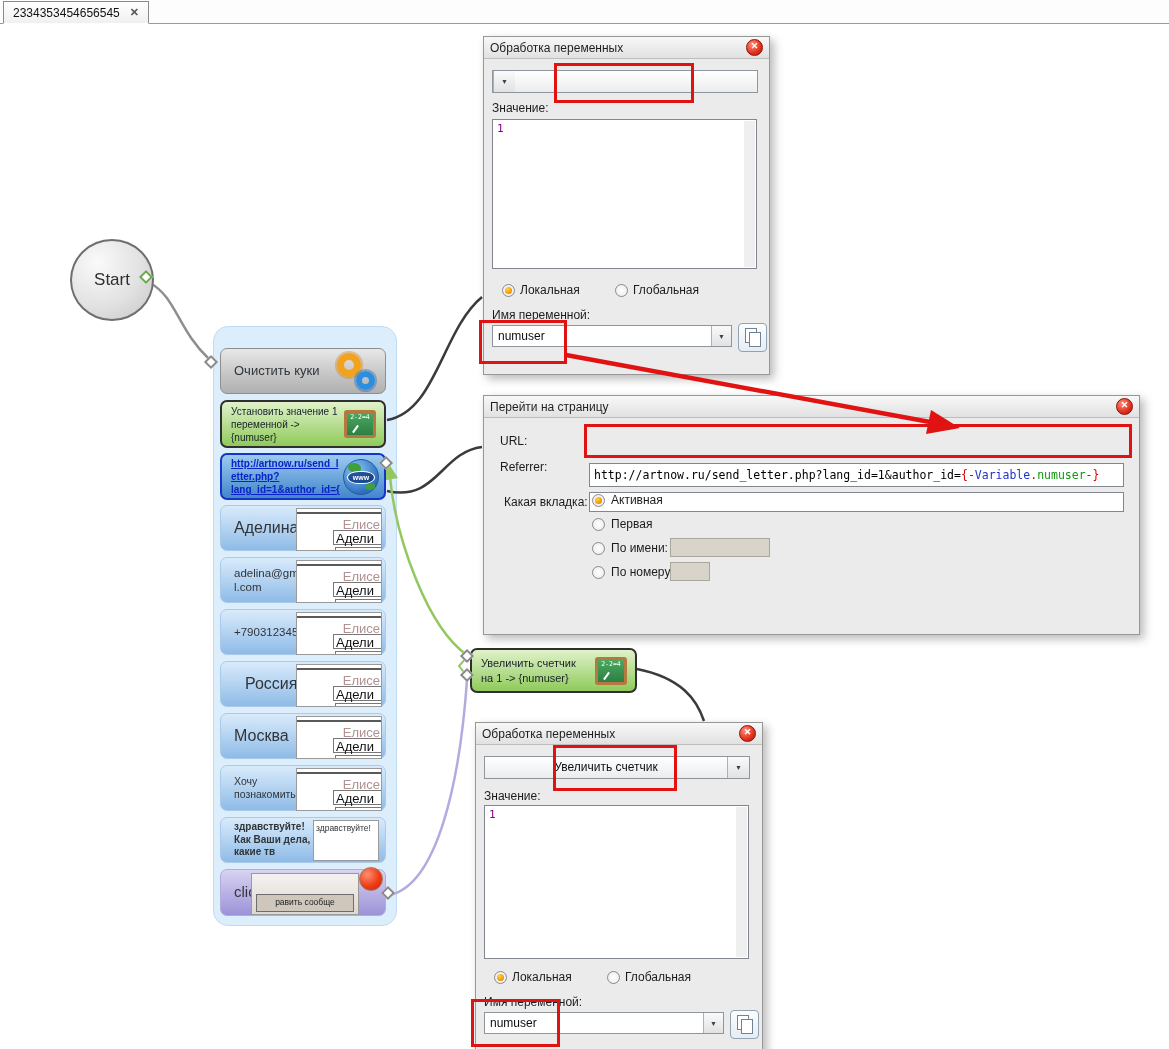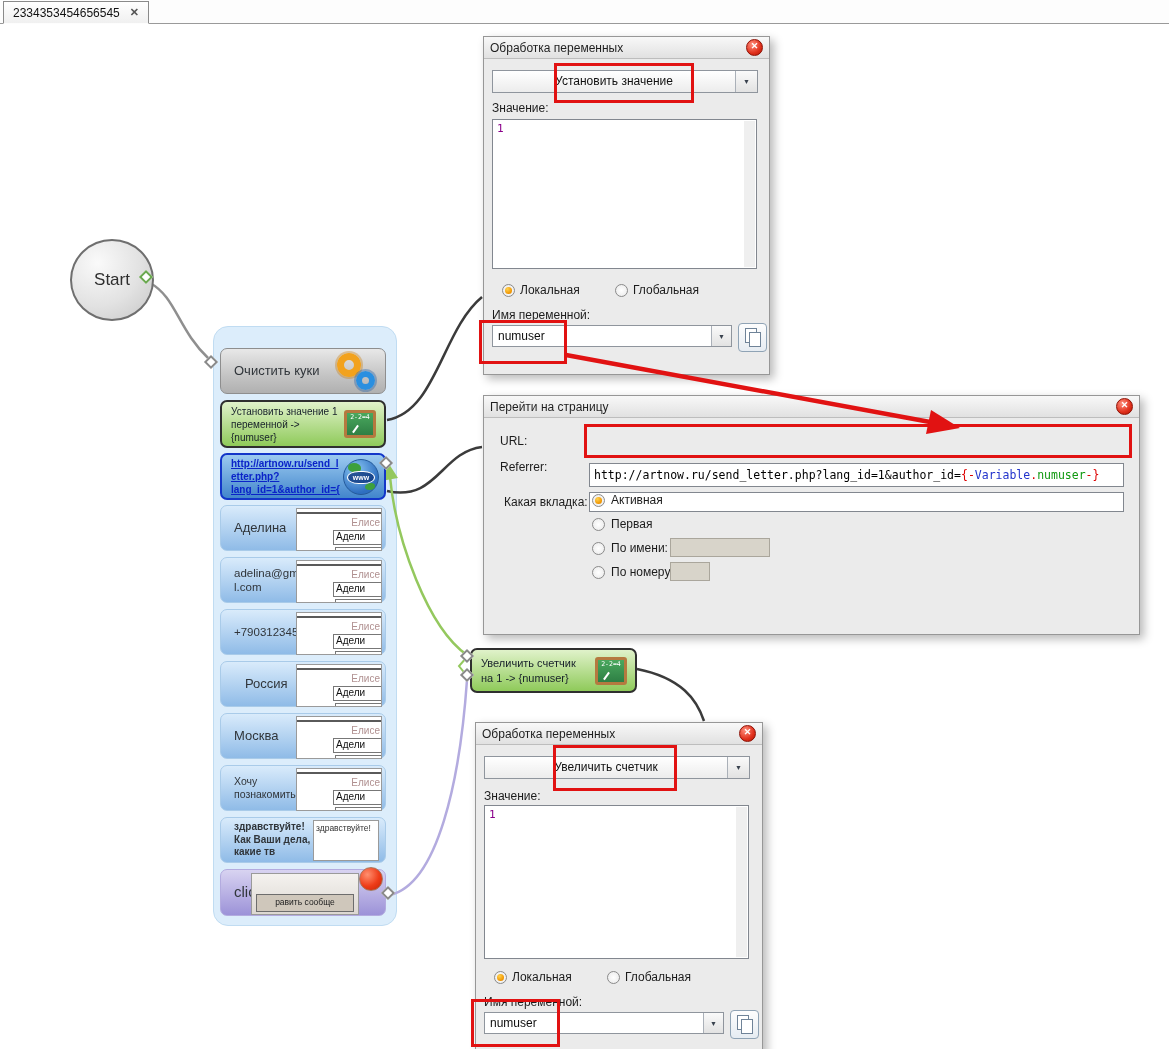--- a/index.html
+++ b/index.html
@@ -14,30 +14,30 @@
   .tab-close{font-size:11px;font-weight:bold;color:#555;line-height:11px;}
 
   
   .start-node{position:absolute;left:70px;top:239px;width:80px;height:78px;border-radius:50%;
       background:radial-gradient(circle at 32% 28%, #fafafa, #e2e2e2 55%, #c6c6c6);
       border:2px solid #6f6f6f;display:flex;align-items:center;justify-content:center;
       font-size:17px;color:#2e2e2e;z-index:6;}
   .group{position:absolute;left:213px;top:326px;width:182px;height:598px;background:#dcedfb;
       border:1px solid #c0dcf2;border-radius:15px;z-index:4;}
   .blk{position:absolute;left:220px;width:166px;border-radius:7px;display:flex;align-items:center;z-index:6;box-sizing:border-box;}
-  .blk .lbl{padding-left:13px;font-size:13px;color:#30353a;line-height:1.25;word-break:break-word;}
+  .blk .lbl{padding-left:13px;font-size:16px;color:#30353a;line-height:1.25;word-break:break-word;}
   .blk-gray{background:linear-gradient(#e8e8e8,#c4c4c4 60%,#b0b0b0);border:1px solid #8e8e8e;}
   .blk-green{background:linear-gradient(#e0f2ca,#8fca5a);border:2px solid #2f2f2f;}
   .blk-blue{background:linear-gradient(#9ccaf0,#4286cc);border:2px solid #1336c9;}
   .blk-data{background:linear-gradient(#d9ebfb,#8fbbe7);border:1px solid #a9cbe9;}
   .blk-purple{background:linear-gradient(#d8d3f1,#9c92d8);border:1px solid #b3abdf;}
   .mini{font-size:10px;line-height:1.3;color:#17202a;padding-left:9px;}
   .linkline{display:block;font-size:10px;line-height:1.3;color:#0a23c8;text-decoration:underline;font-weight:bold;}
 
-  .thumb{position:absolute;right:3px;top:2px;width:84px;height:41px;background:#fff;border:1px solid #9a9a9a;overflow:hidden;font-size:10px;}
+  .thumb{position:absolute;right:3px;top:2px;width:84px;height:41px;background:#fff;border:1px solid #9a9a9a;overflow:hidden;font-size:13px;}
   .thumb .tline{position:absolute;left:0;right:0;top:3px;height:2px;background:#5a5a5a;}
   .thumb .tname{position:absolute;right:1px;top:8px;color:#b09090;}
   .thumb .tinput{position:absolute;right:-2px;top:21px;width:46px;height:13px;border:1px solid #777;color:#111;padding-left:2px;background:#fff;}
   .thumb .tinput2{position:absolute;right:-2px;top:38px;width:46px;height:8px;border:1px solid #777;background:#fff;}
   .thumb-greet{position:absolute;right:6px;top:2px;width:66px;height:41px;background:#fff;border:1px solid #9a9a9a;font-size:8.5px;color:#333;padding:2px 0 0 2px;box-sizing:border-box;}
   .thumb-click{position:absolute;right:26px;top:3px;width:106px;height:40px;background:linear-gradient(#f4f2ef,#ddd8d2);border:1px solid #9a9a9a;overflow:hidden;}
   .thumb-click .btn{position:absolute;left:4px;right:4px;bottom:2px;height:16px;background:#cfc7bb;border:1px solid #6d6d6d;font-size:8.5px;color:#222;text-align:center;line-height:15px;white-space:nowrap;}
   .reddot{position:absolute;width:22px;height:22px;border-radius:50%;z-index:8;
       background:radial-gradient(circle at 34% 30%, #ff9070, #ee3c18 55%, #c22406);border:1px solid #a8795f;}
 
@@ -238,21 +238,20 @@
   </div>
   <div class="diamond" style="left:462px;top:651px;"></div>
   <div class="diamond" style="left:462px;top:670px;"></div>
 
   <div class="panel" style="left:483px;top:36px;width:287px;height:339px;">
     <div class="phead">
       <span class="ptitle">Обработка переменных</span>
       <span class="close-btn">✕</span>
     </div>
     <div class="dropdown" style="left:8px;top:33px;width:266px;">
-      <span class="dd-text">Установить значение</span>
       <span class="dd-arrow">▼</span>
     </div>
     <span class="flabel" style="left:8px;top:64px;">Значение:</span>
     <div class="value-area" style="left:8px;top:82px;width:265px;height:150px;">
       <span>1</span>
       <span class="scrollstrip"></span>
     </div>
     <span class="radio checked" style="left:18px;top:247px;"></span>
     <span class="rlabel" style="left:36px;top:246px;">Локальная</span>
     <span class="radio" style="left:131px;top:247px;"></span>

